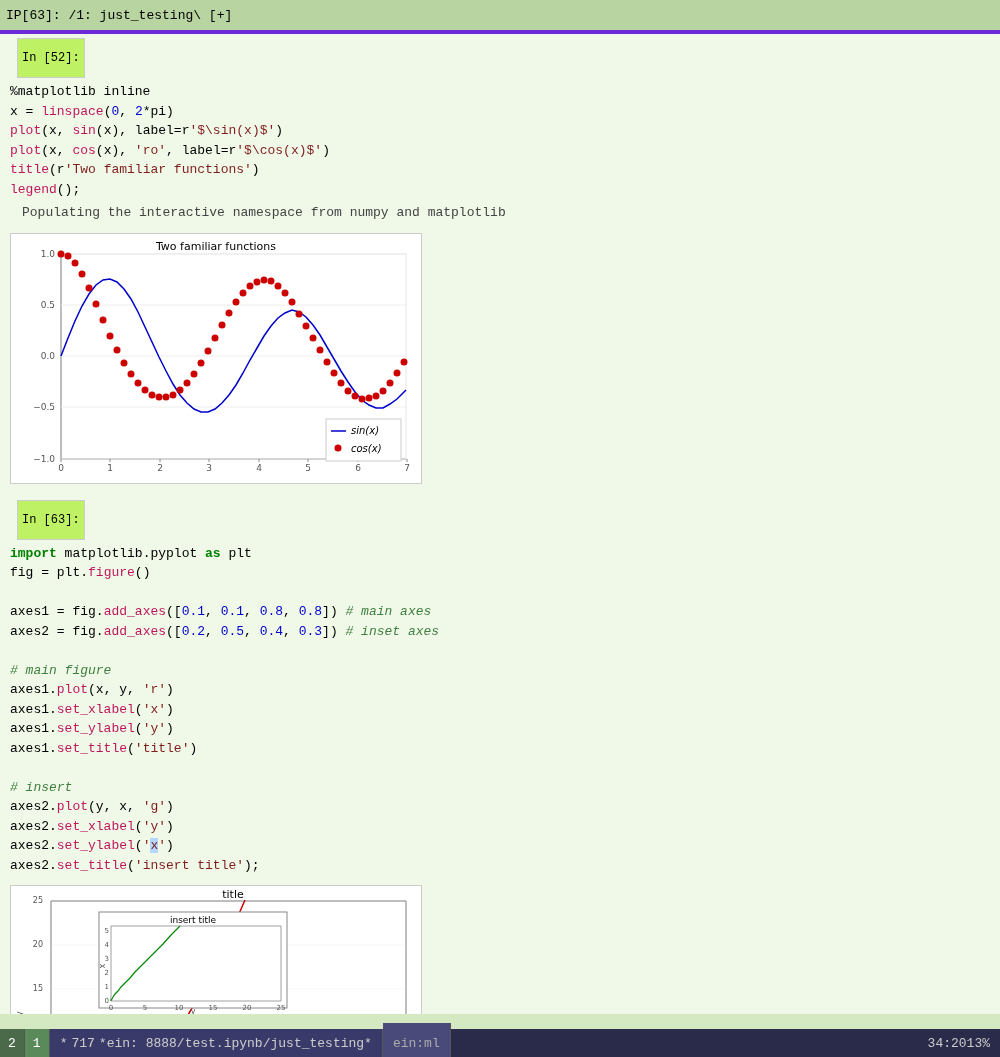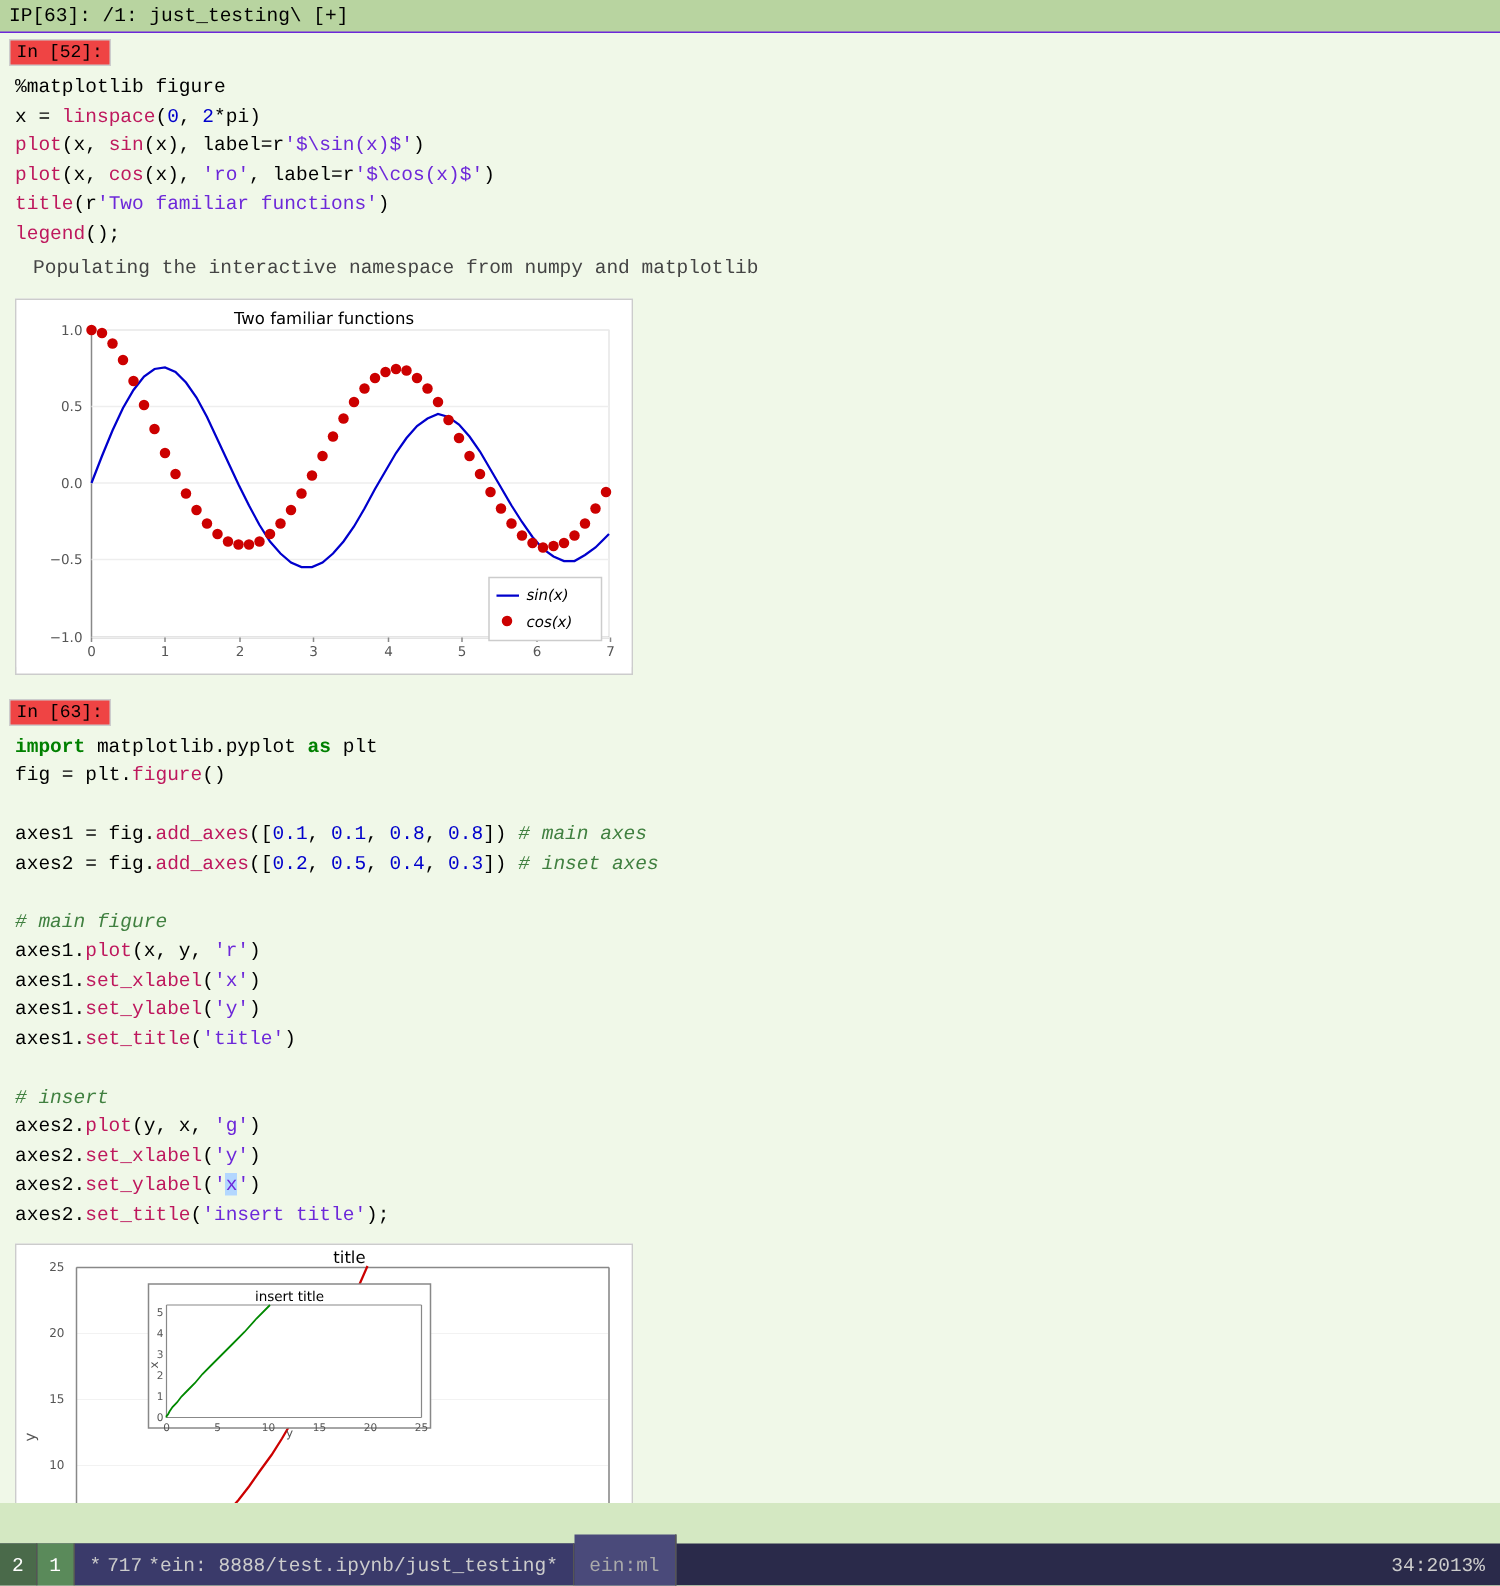--- a/index.html
+++ b/index.html
@@ -9,50 +9,50 @@
       background: #d4e8c2;
       font-family: 'Courier New', Courier, monospace;
       font-size: 13px;
       overflow: hidden;
       position: relative;
     }
 
     
     #title-bar {
       background: #b8d4a0;
-      border-bottom: 1px solid #6d28d9;
+      border-bottom: 4px solid #6d28d9;
       padding: 2px 6px;
       font-size: 13px;
       color: #000;
-      height: 22px;
+      height: 34px;
       display: flex;
       align-items: center;
     }
 
     
     #notebook {
       background: #f0f8e8;
       width: 100%;
       height: 980px;
       overflow-y: auto;
       padding: 0;
     }
 
     .cell {
       padding: 4px 0 4px 0;
     }
 
     .cell-in-label {
-      background: #ef4444;
+      background: #bef264;
       display: inline-block;
-      padding: 1px 4px;
+      padding: 12px 4px;
       font-size: 12px;
       color: #000;
       border: 1px solid #ccc;
-      margin-left: 6px;
+      margin-left: 17px;
       margin-bottom: 2px;
     }
 
     .cell-code {
       background: #f0f8e8;
       padding: 2px 10px 2px 10px;
       line-height: 1.5;
       white-space: pre;
       color: #000;
     }
@@ -61,21 +61,21 @@
       padding: 2px 22px;
       color: #444;
       font-size: 13px;
       line-height: 1.5;
       white-space: pre;
     }
 
     
     .kw { color: #008000; font-weight: bold; }
     .fn { color: #be185d; }
-    .str { color: #6d28d9; }
+    .str { color: #7f1d1d; }
     .cm { color: #408040; font-style: italic; }
     .num { color: #0000cc; }
     .plain { color: #000; }
     .hl { background: #b3d7ff; }
 
     
     .plot-container {
       margin: 8px 10px;
       background: white;
       display: inline-block;
@@ -156,21 +156,21 @@
 <body>
 
 <div id="title-bar">
   <span>IP[63]: /1: just_testing\ [+]</span>
 </div>
 
 <div id="notebook">
 
   <div class="cell">
     <div class="cell-in-label">In [52]:</div>
-    <div class="cell-code"><span class="plain">%matplotlib figure
+    <div class="cell-code"><span class="plain">%matplotlib inline
 </span><span class="plain">x </span><span class="plain">= </span><span class="fn">linspace</span><span class="plain">(</span><span class="num">0</span><span class="plain">, </span><span class="num">2</span><span class="plain">*pi)
 </span><span class="fn">plot</span><span class="plain">(x, </span><span class="fn">sin</span><span class="plain">(x), label=r</span><span class="str">'$\sin(x)$'</span><span class="plain">)
 </span><span class="fn">plot</span><span class="plain">(x, </span><span class="fn">cos</span><span class="plain">(x), </span><span class="str">'ro'</span><span class="plain">, label=r</span><span class="str">'$\cos(x)$'</span><span class="plain">)
 </span><span class="fn">title</span><span class="plain">(r</span><span class="str">'Two familiar functions'</span><span class="plain">)
 </span><span class="fn">legend</span><span class="plain">();</span></div>
     <div class="cell-output">Populating the interactive namespace from numpy and matplotlib</div>
 
     
     <div class="plot-container">
       <svg width="410" height="245">

